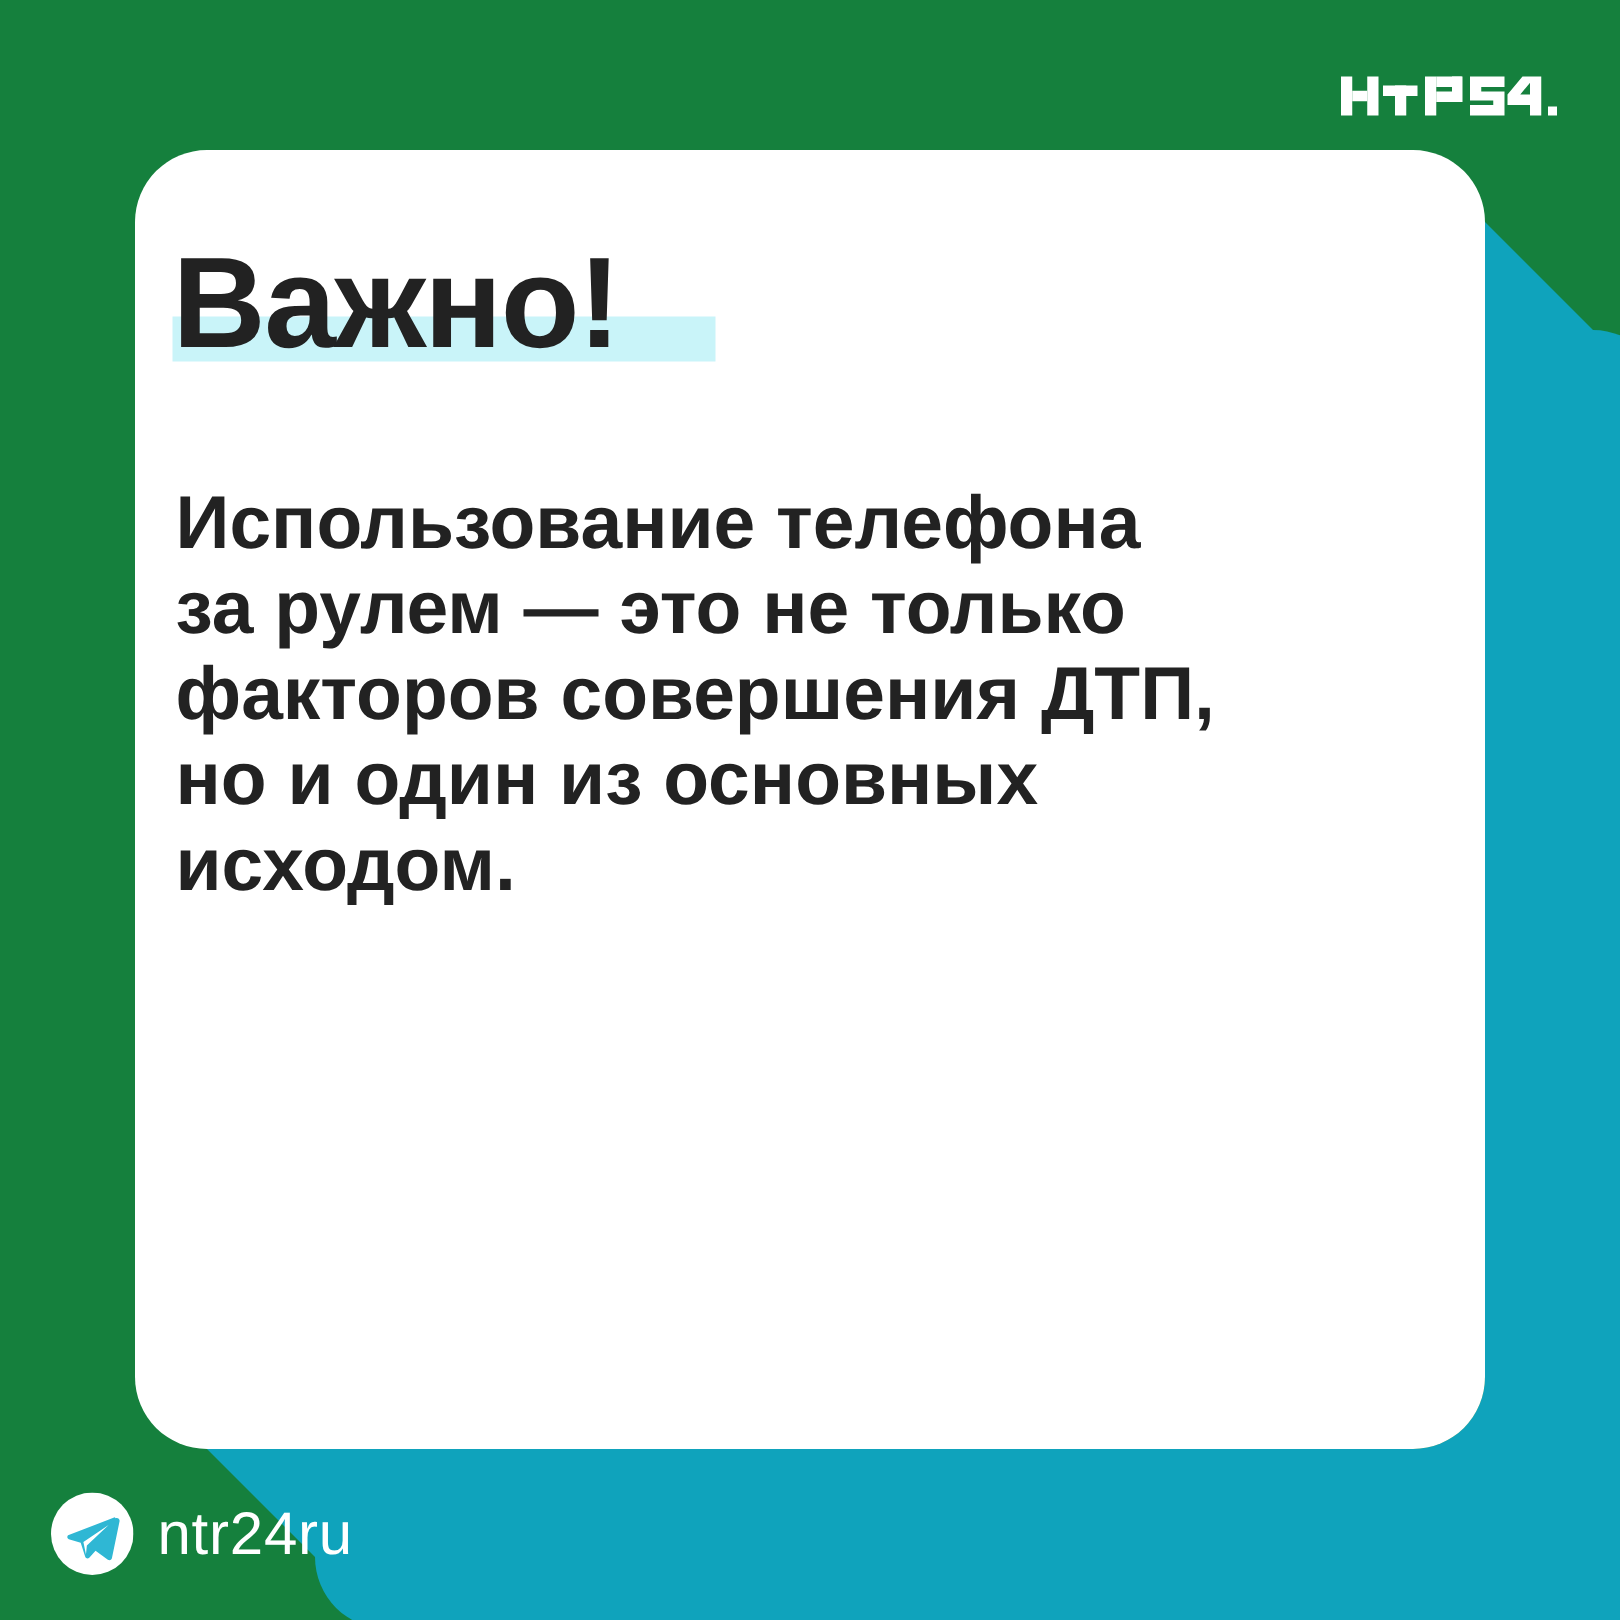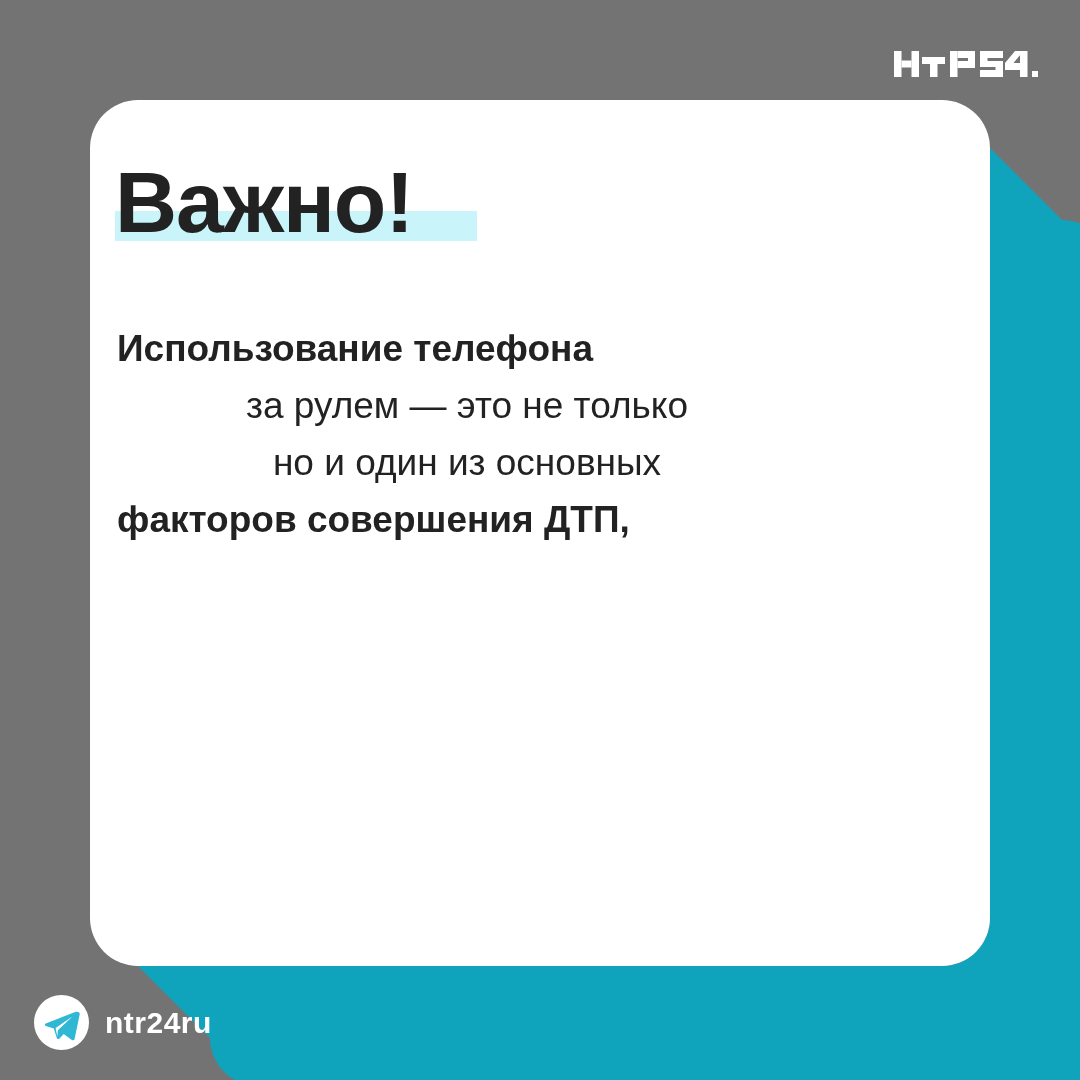--- a/index.html
+++ b/index.html
@@ -11,21 +11,21 @@
     width: 1080px;
     height: 1080px;
     overflow: hidden;
     font-family: "Liberation Sans", "DejaVu Sans", sans-serif;
   }
 
   #stage {
     position: relative;
     width: 1080px;
     height: 1080px;
-    background: #737373;
+    background: #15803d;
     overflow: hidden;
   }
 
   
   #shadow-layer {
     position: absolute;
     inset: 0;
     z-index: 1;
     pointer-events: none;
   }
@@ -98,48 +98,48 @@
   
   #body-copy {
     position: absolute;
     left: 117px;
     top: 320px;
     width: 700px;
     z-index: 3;
   }
   .body-line {
     margin: 0;
-    font-size: 37px;
+    font-size: 50px;
     line-height: 57px;
     color: #222222;
     white-space: nowrap;
     letter-spacing: 0px;
   }
   .body-line.bold   { font-weight: 700; }
-  .body-line.normal { font-weight: 400; text-align: center; }
+  .body-line.normal { font-weight: 700; }
 
   
   #telegram-badge {
     position: absolute;
     left: 34px;
     bottom: 30px;
     z-index: 6;
     display: flex;
     align-items: center;
     gap: 16px;
   }
   #telegram-icon {
     width: 55px;
     height: 55px;
     flex: 0 0 auto;
   }
   #telegram-icon svg { display: block; }
   #telegram-handle {
-    font-size: 30px;
-    font-weight: 700;
+    font-size: 40px;
+    font-weight: 400;
     color: #ffffff;
     letter-spacing: 0.5px;
     line-height: 1;
   }
 </style>
 </head>
 <body>
 
 <div id="stage">
 
@@ -196,22 +196,23 @@
   </div>
 
   <div id="headline-wrap">
     <div id="headline-highlight"></div>
     <h1 id="headline">Важно!</h1>
   </div>
 
   <div id="body-copy">
     <p class="body-line bold">Использование телефона</p>
     <p class="body-line normal">за рулем — это не только</p>
+    <p class="body-line bold">факторов совершения ДТП,</p>
     <p class="body-line normal">но и один из основных</p>
-    <p class="body-line bold">факторов совершения ДТП,</p>
+    <p class="body-line normal">исходом.</p>
   </div>
 
   <div id="telegram-badge">
     <span id="telegram-icon">
       <svg width="55" height="55" viewBox="0 0 55 55" xmlns="http://www.w3.org/2000/svg" aria-hidden="true">
         <circle cx="27.5" cy="27.5" r="27.5" fill="#ffffff"></circle>
         <path d="M42.5 16.5 L11.8 28.4 c-1.3 0.5 -1.2 2.3 0.1 2.7 l7.9 2.4 l3 9.4
                  c0.4 1.2 1.9 1.5 2.7 0.6 l4.2 -4.6 l8.2 6.0 c1.0 0.7 2.4 0.2 2.7 -1.0
                  l5.1 -24.7 c0.3 -1.5 -1.2 -2.7 -2.6 -2.1 z
                  M21.6 33.0 L38.4 21.6 L23.9 35.3 l-0.6 6.1 z" fill="#2fb7d4"></path>

